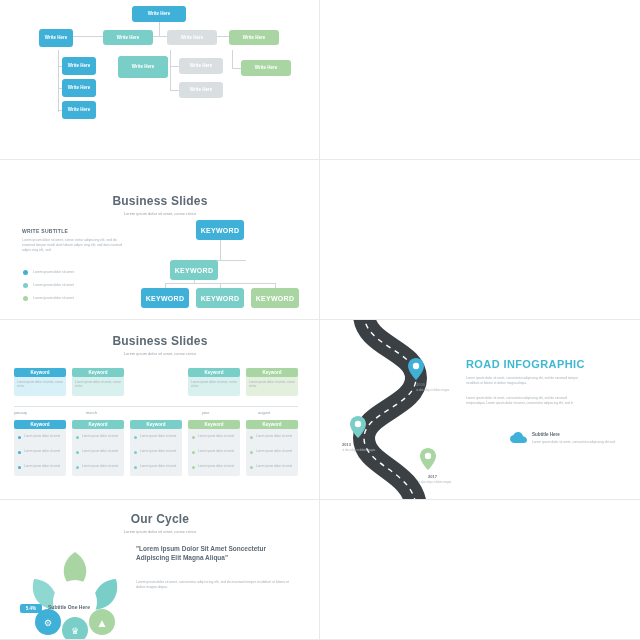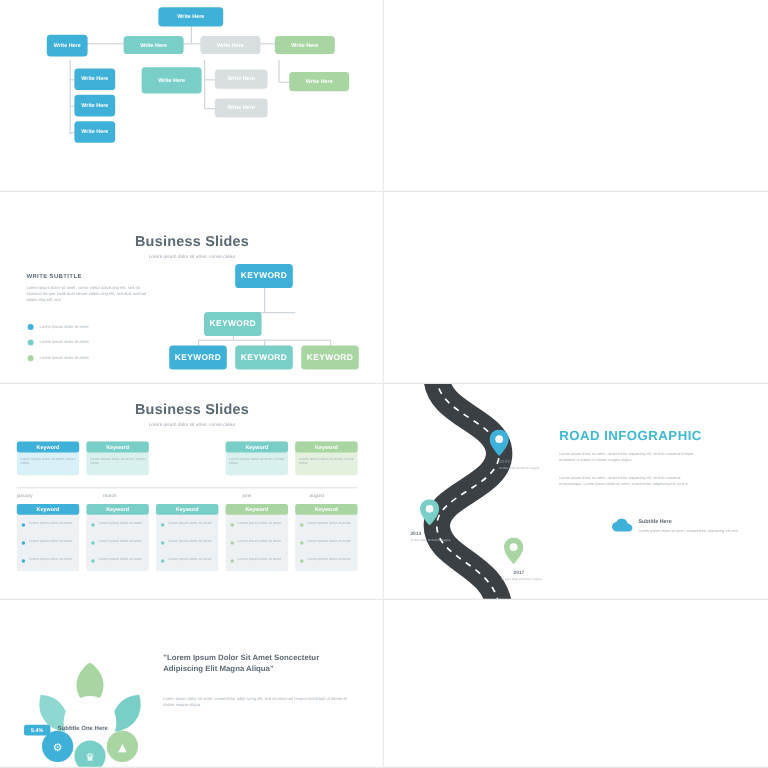--- a/index.html
+++ b/index.html
@@ -233,20 +233,24 @@
     <div class="yrp" style="left:98px;top:161px;">ut duis aliqu et dolore magna</div>
 
     <svg style="position:absolute;left:190px;top:112px;" width="18" height="12" viewBox="0 0 18 12">
       <path d="M4.5,11 C2,11 0,9.2 0,7 C0,5 1.6,3.4 3.6,3.1 C4.2,1.3 6,0 8.1,0 C10.6,0 12.7,1.8 13,4.2 C15.2,4.4 17,6 17,8 C17,9.7 15.6,11 13.8,11 Z" fill="#3fb0d8"></path>
     </svg>
     <div class="sub1" style="left:212px;top:112px;font-size:4.5px;">Subtitle Here</div>
     <div class="rp" style="left:212px;top:120px;width:86px;">Lorem ipsum dolor sit amet, consectetur adipiscing elit sed</div>
   </div>
 
   <div class="cell">
+    <div style="position:absolute;left:0;top:12px;width:320px;">
+      <div class="title">Our Cycle</div>
+      <div class="subtitle">Lorem ipsum dolor sit amet, conse ctetur</div>
+    </div>
 
     <svg style="position:absolute;left:20px;top:44px;" width="110" height="100" viewBox="0 0 110 100">
       <path d="M55,8 C70,18 70,36 55,46 C40,36 40,18 55,8 Z" fill="#a8d5a2"></path>
       <path d="M96,35 C101,52 90,66 72,66 C72,48 80,36 96,35 Z" fill="#79cfc8"></path>
       <path d="M14,35 C9,52 20,66 38,66 C38,48 30,36 14,35 Z" fill="#8fd8d1"></path>
       <circle cx="55" cy="58" r="22" fill="#ffffff"></circle>
       <path d="M33,52 C33,40 43,32 55,32 C67,32 77,40 77,52 Z" fill="#bfe0b6" opacity="0.0"></path>
       <circle cx="28" cy="78" r="13" fill="#3fb0d8"></circle>
       <circle cx="55" cy="86" r="13" fill="#79cfc8"></circle>
       <circle cx="82" cy="78" r="13" fill="#a8d5a2"></circle>

